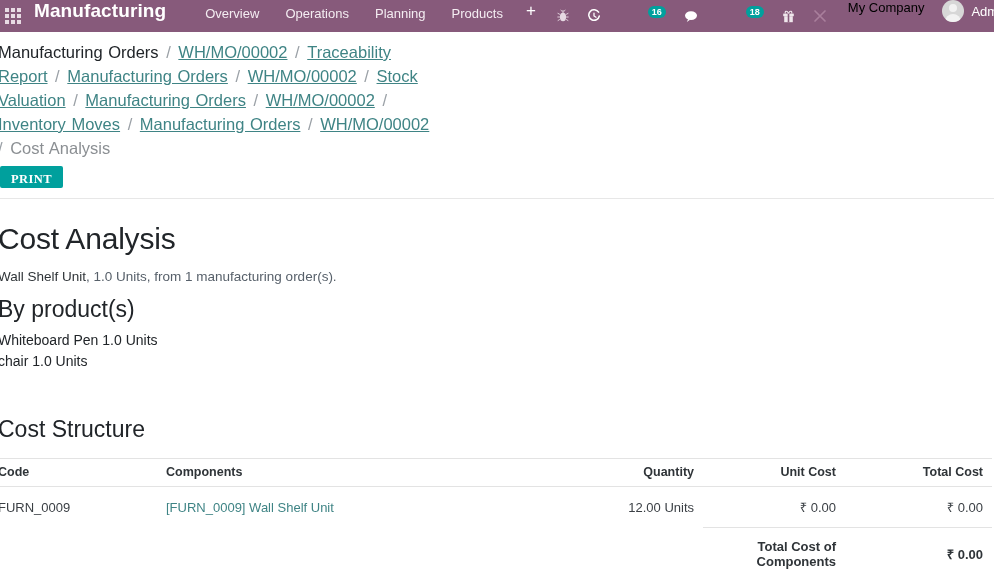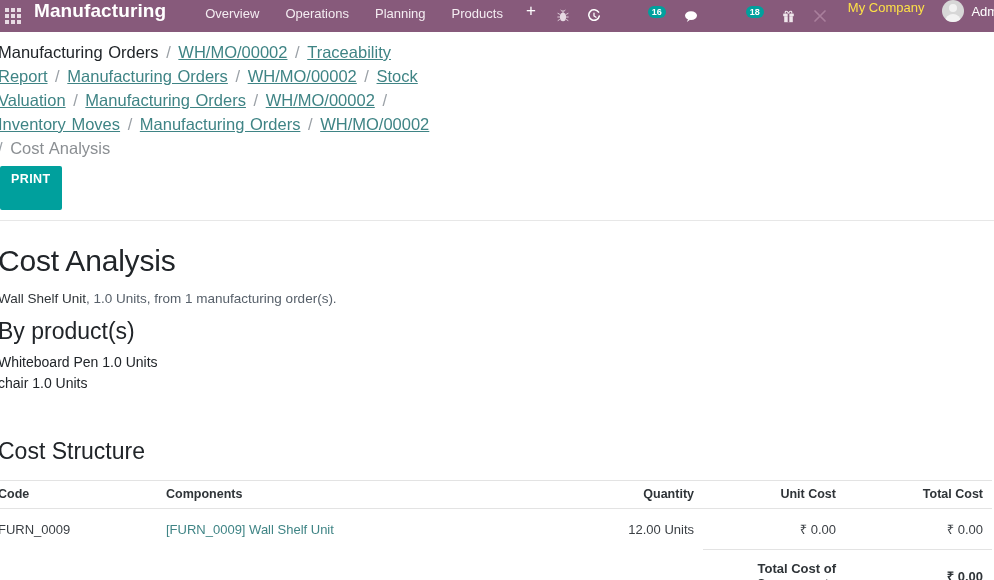--- a/index.html
+++ b/index.html
@@ -101,21 +101,21 @@
     border-radius: 8px;
     padding: 1px 4px 1px 4px;
     margin-left: 2px;
     line-height: 10px;
     position: relative;
     top: -4px;
   }
   .company-name {
     padding: 0 12px;
     font-size: 13px;
-    color: #fde047;
+    color: #000000;
     cursor: pointer;
     flex: 0 0 auto;
   }
   .user-block {
     display: flex;
     align-items: center;
     padding-left: 6px;
     cursor: pointer;
     flex: 0 0 auto;
   }
@@ -174,24 +174,24 @@
     padding: 0 0 10px 0;
   }
   .btn-print {
     display: inline-block;
     background: #00A09D;
     color: #ffffff;
     border: none;
     font-size: 12.5px;
     font-weight: bold;
     letter-spacing: 0.4px;
-    padding: 6px 11px 24px 11px;
+    padding: 6px 11px 1px 11px;
     border-radius: 2px;
     cursor: pointer;
-    font-family: Liberation Sans, sans-serif;
+    font-family: Liberation Serif, serif;
     margin-left: 0px;
   }
 
   
   .report {
     padding: 0;
     margin-left: -2px;
   }
   .report-title {
     font-size: 30px;

